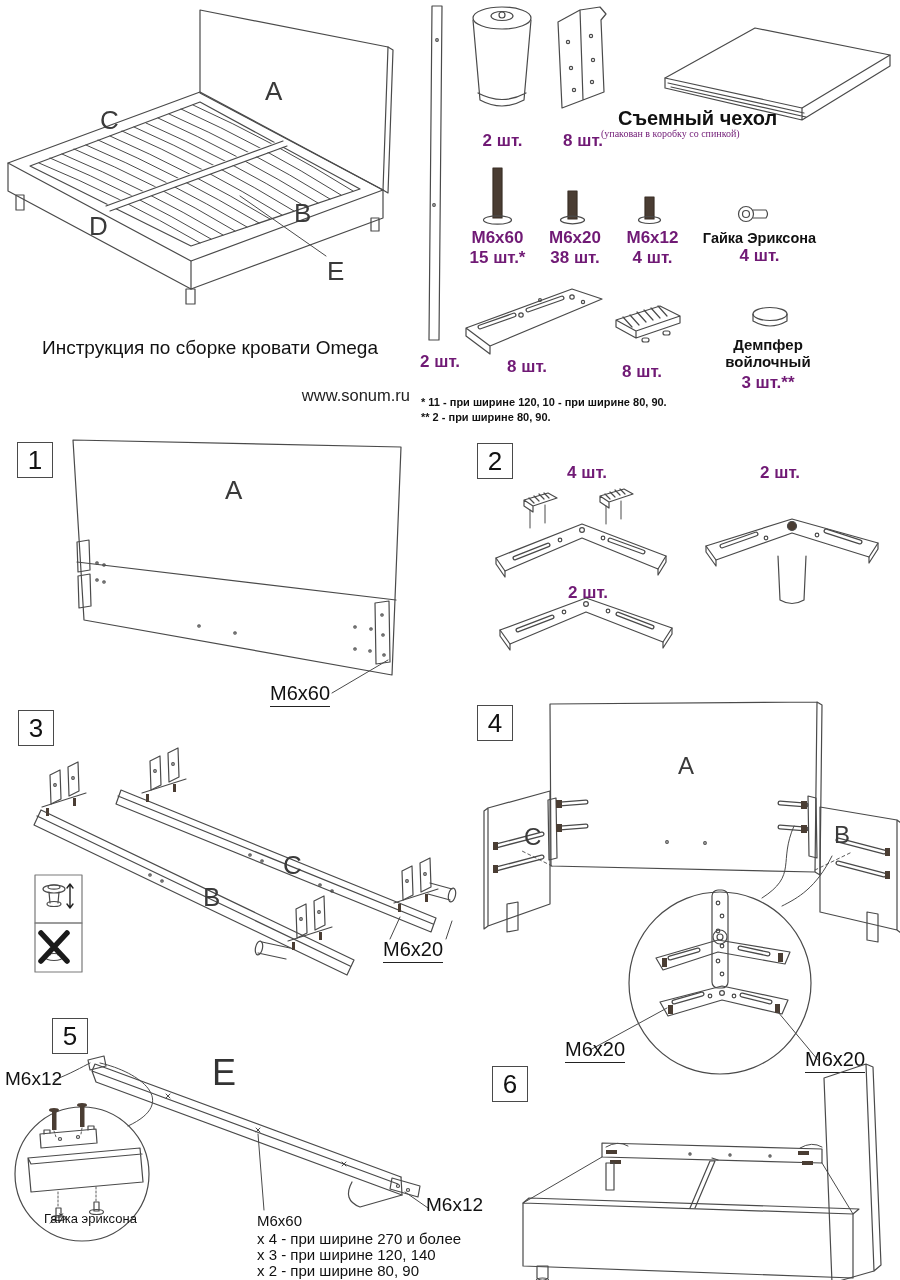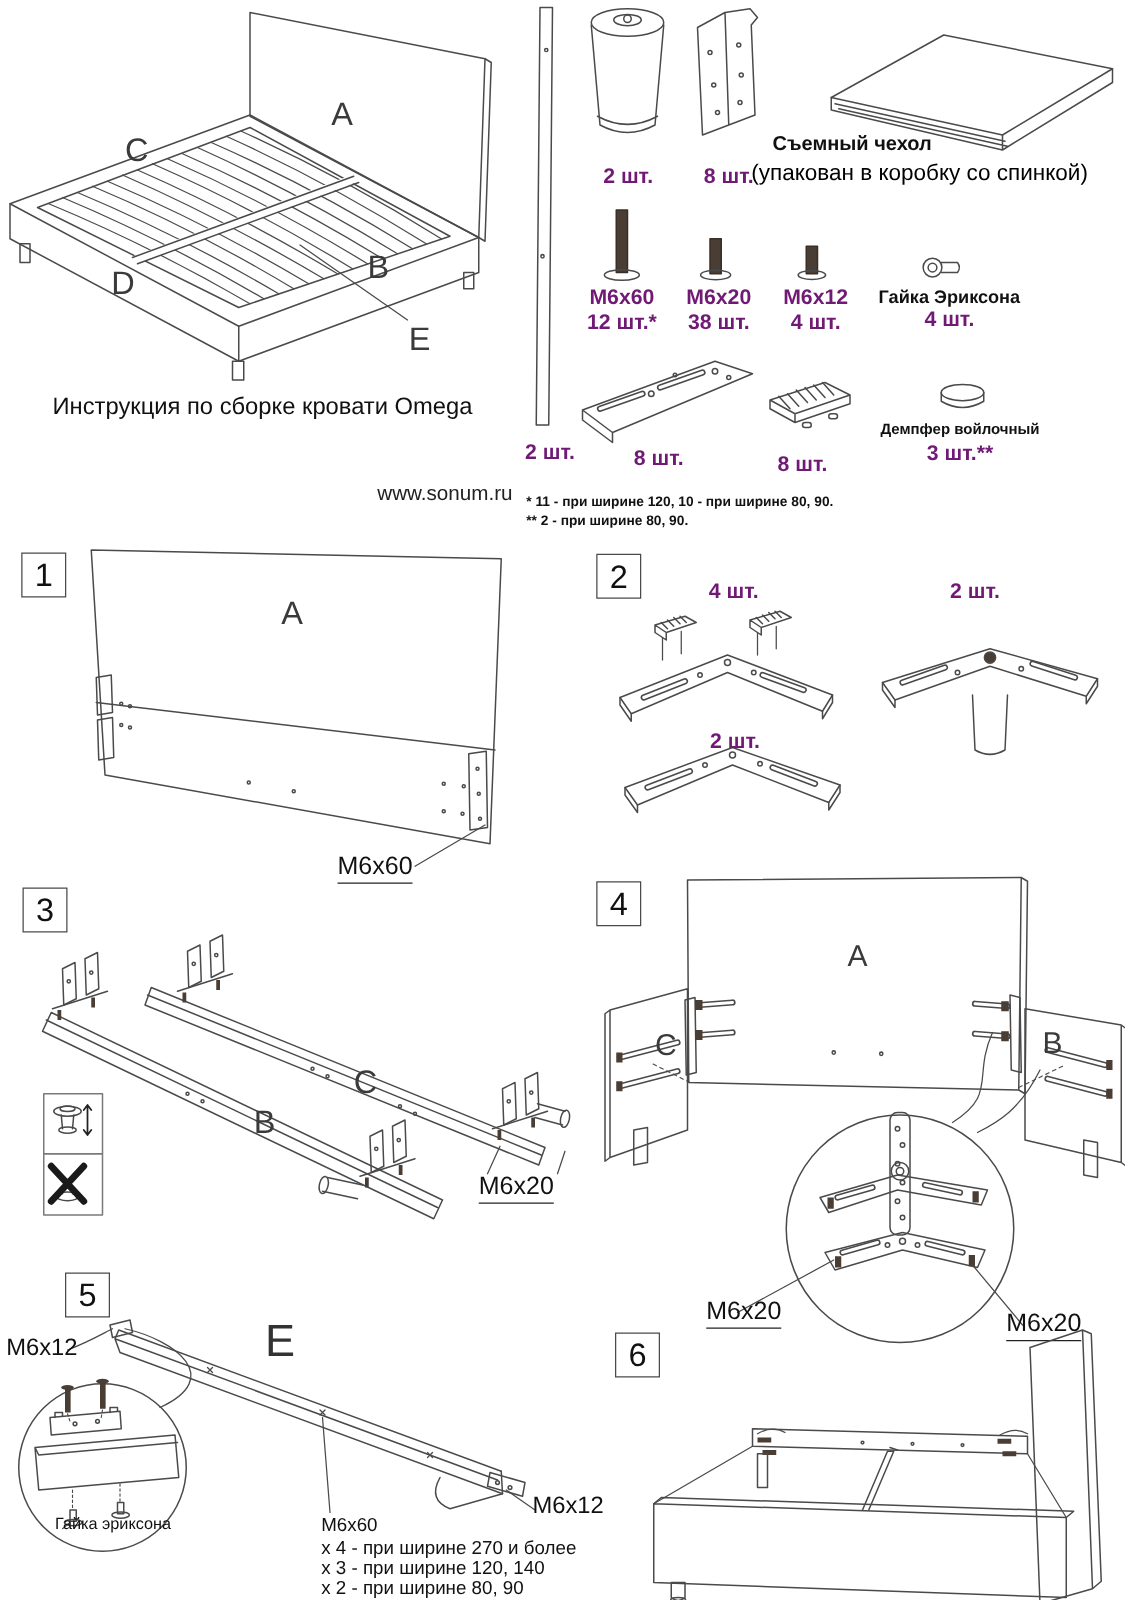--- a/index.html
+++ b/index.html
@@ -5,22 +5,22 @@
   html,body{margin:0;padding:0;}
   body{width:900px;height:1280px;position:relative;background:#fff;
        font-family:"Liberation Sans",sans-serif;color:#111;overflow:hidden;}
   .abs{position:absolute;}
   svg{display:block;overflow:visible;}
   .title{font-size:19px;color:#111;text-align:center;line-height:23px;}
   .site{font-size:16.5px;color:#222;text-align:right;}
   .letter{font-size:26px;color:#3a3a3a;}
   .letter.sm{font-size:24px;}
   .qty{font-size:17px;font-weight:700;color:#701a75;text-align:center;}
-  .pname{font-size:16px;font-weight:700;color:#111;}
-  .pnote{font-size:18px;color:#000000;}
+  .pname{font-size:20px;font-weight:700;color:#111;}
+  .pnote{font-size:10px;color:#701a75;font-family:Liberation Serif, serif;}
   .fast{font-size:20px;color:#111;}
   .u{border-bottom:1.5px solid #222;padding-bottom:1px;display:inline-block;}
   .fn{font-size:11px;font-weight:700;color:#111;text-align:center;}
   .note{font-size:15px;color:#111;line-height:15px;}
   .small{font-size:13px;color:#111;}
   .stepnum{width:34px;height:34px;border:1.6px solid #4a4a4a;background:#fff;
            display:flex;align-items:center;justify-content:center;
            font-size:26px;color:#111;}
   .bigE{font-size:36px;color:#333;}
   .ctr{text-align:center;}
@@ -61,21 +61,21 @@
   <path d="M240,196 L326,256" stroke-width="1"></path>
  </g>
 </svg>
 </div>
 <div class="abs letter" style="left:265;top:76px;left:265px">A</div>
 <div class="abs letter" style="left:100px;top:105px">C</div>
 <div class="abs letter" style="left:294px;top:198px">B</div>
 <div class="abs letter" style="left:89px;top:211px">D</div>
 <div class="abs letter" style="left:327px;top:256px">E</div>
 
-<div class="abs title" style="left:10px;top:314px;width:400px">
+<div class="abs title" style="left:10px;top:336px;width:400px">
   <div>Инструкция по сборке кровати Omega</div>
 </div>
 <div class="abs site" style="left:10px;top:386px;width:400px">www.sonum.ru</div>
 
 <div class="abs" style="left:420px;top:0;width:480px;height:430px">
 <svg width="480" height="430" viewBox="0 0 480 430">
  <g stroke="#4a4a4a" stroke-width="1.2" fill="none" stroke-linejoin="round" stroke-linecap="round">
   <g>
    <path d="M12,6 L9,340 M22,6 L19,340 M12,6 L22,6 M9,340 L19,340"></path>
    <circle cx="17" cy="40" r="1.3"></circle>
@@ -139,38 +139,38 @@
  </g>
 </svg>
 </div>
 <div class="abs qty" style="left:410px;top:352px;width:60px">2 шт.</div>
 <div class="abs qty" style="left:470px;top:131px;width:65px">2 шт.</div>
 <div class="abs qty" style="left:553px;top:131px;width:60px">8 шт.</div>
 <div class="abs pname" style="left:618px;top:107px">Съемный чехол</div>
 <div class="abs pnote" style="left:601px;top:128px">(упакован в коробку со спинкой)</div>
 <div class="abs ctr" style="left:455px;top:228px;width:85px">
   <div class="qty">M6x60</div>
-  <div class="qty">12 шт.*</div>
+  <div class="qty">15 шт.*</div>
 </div>
 <div class="abs ctr" style="left:535px;top:228px;width:80px">
   <div class="qty">M6x20</div>
   <div class="qty">38 шт.</div>
 </div>
 <div class="abs ctr" style="left:615px;top:228px;width:75px">
   <div class="qty">M6x12</div>
   <div class="qty">4 шт.</div>
 </div>
 <div class="abs ctr" style="left:697px;top:230px;width:125px">
   <div class="pname" style="font-size:14.5px">Гайка Эриксона</div>
   <div class="qty">4 шт.</div>
 </div>
 <div class="abs qty" style="left:497px;top:357px;width:60px">8 шт.</div>
 <div class="abs qty" style="left:612px;top:362px;width:60px">8 шт.</div>
 <div class="abs ctr" style="left:693px;top:336px;width:150px">
-  <div class="pname" style="font-size:12px">Демпфер войлочный</div>
+  <div class="pname" style="font-size:15px">Демпфер войлочный</div>
   <div class="qty" style="margin-top:3px">3 шт.**</div>
 </div>
 <div class="abs fn" style="left:421px;top:396px">* 11 - при ширине 120, 10 - при ширине 80, 90.</div>
 <div class="abs fn" style="left:421px;top:411px">** 2 - при ширине 80, 90.</div>
 
 <div class="abs stepnum" style="left:17px;top:442px">1</div>
 <div class="abs" style="left:0;top:430px;width:470px;height:280px">
 <svg width="470" height="280" viewBox="0 0 470 280">
  <g stroke="#4a4a4a" stroke-width="1.2" fill="none" stroke-linejoin="round" stroke-linecap="round">
   <path d="M73,10 L401,17 L392,245 L84,190 Z"></path>

